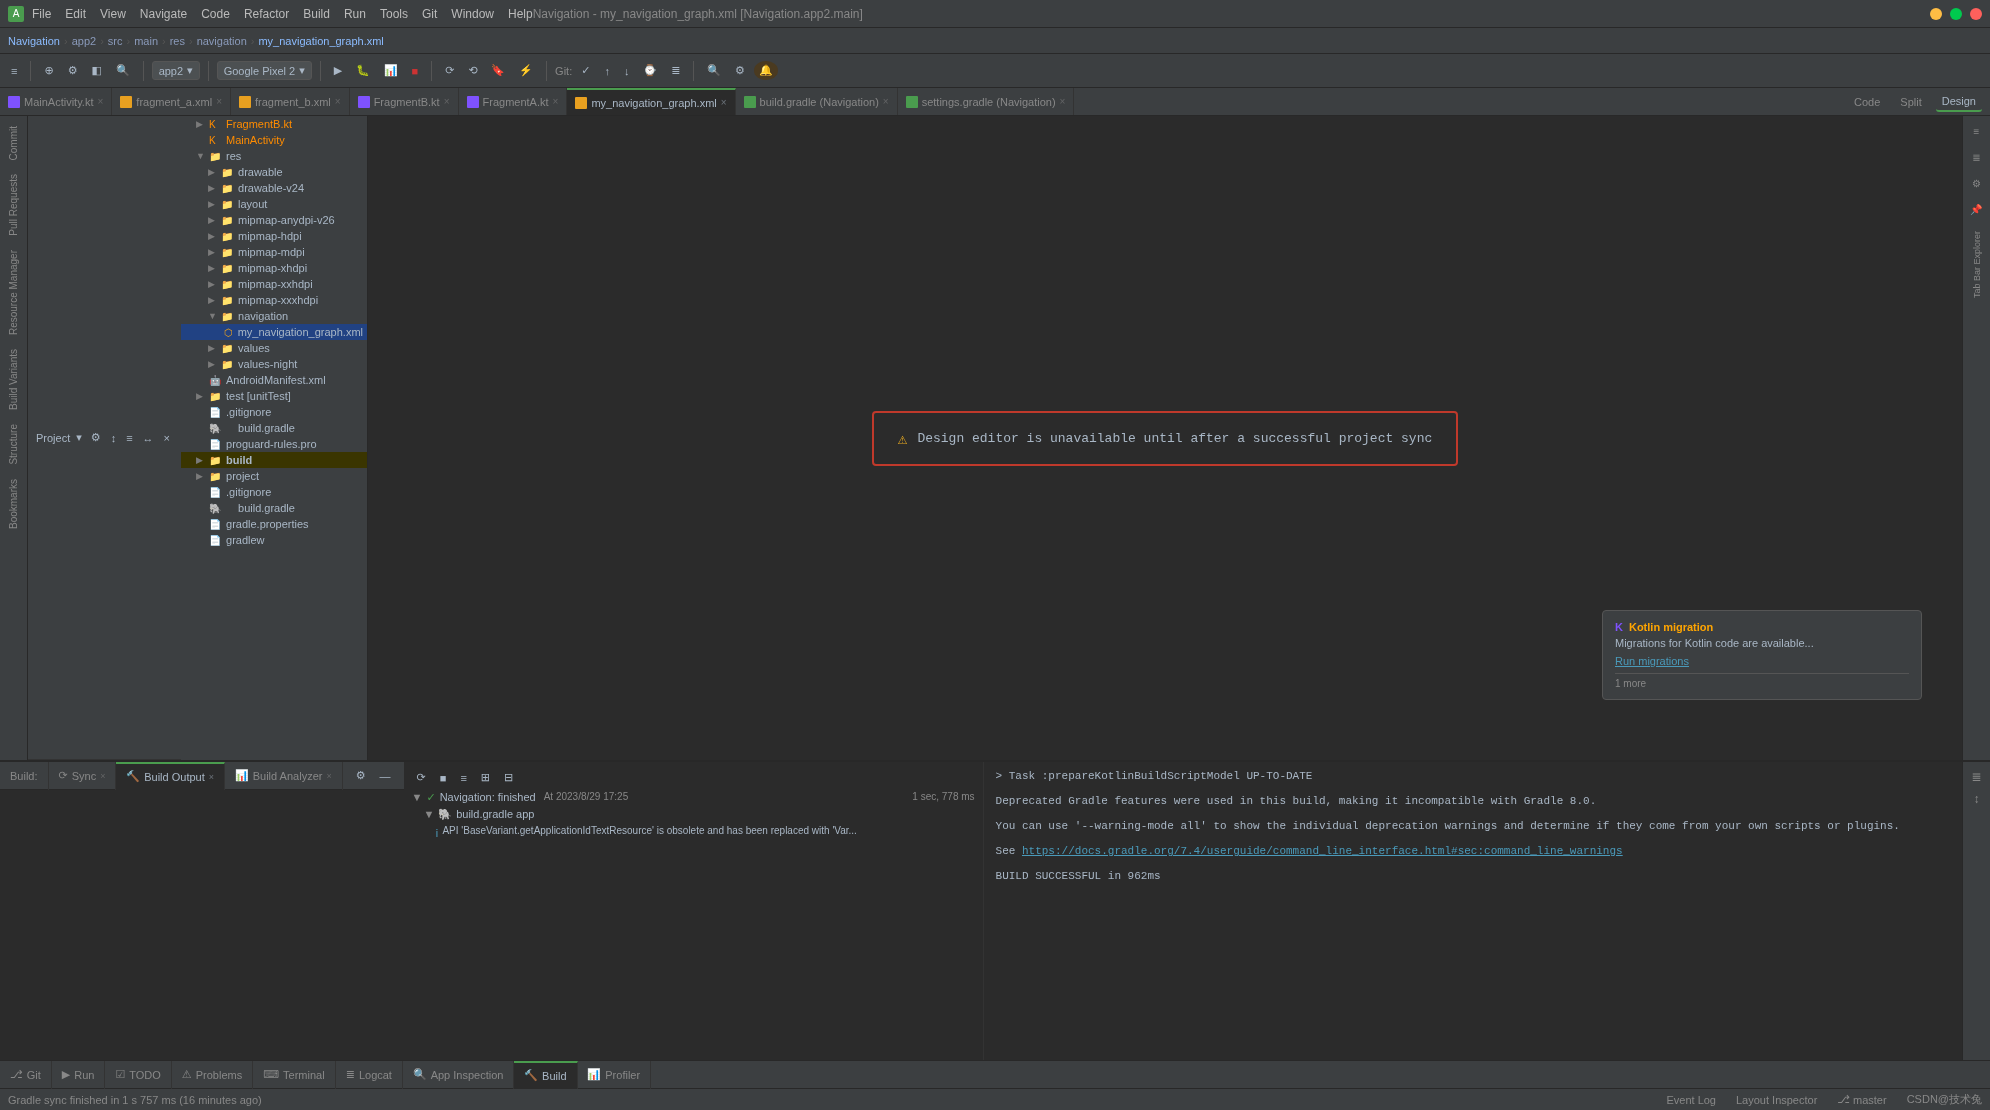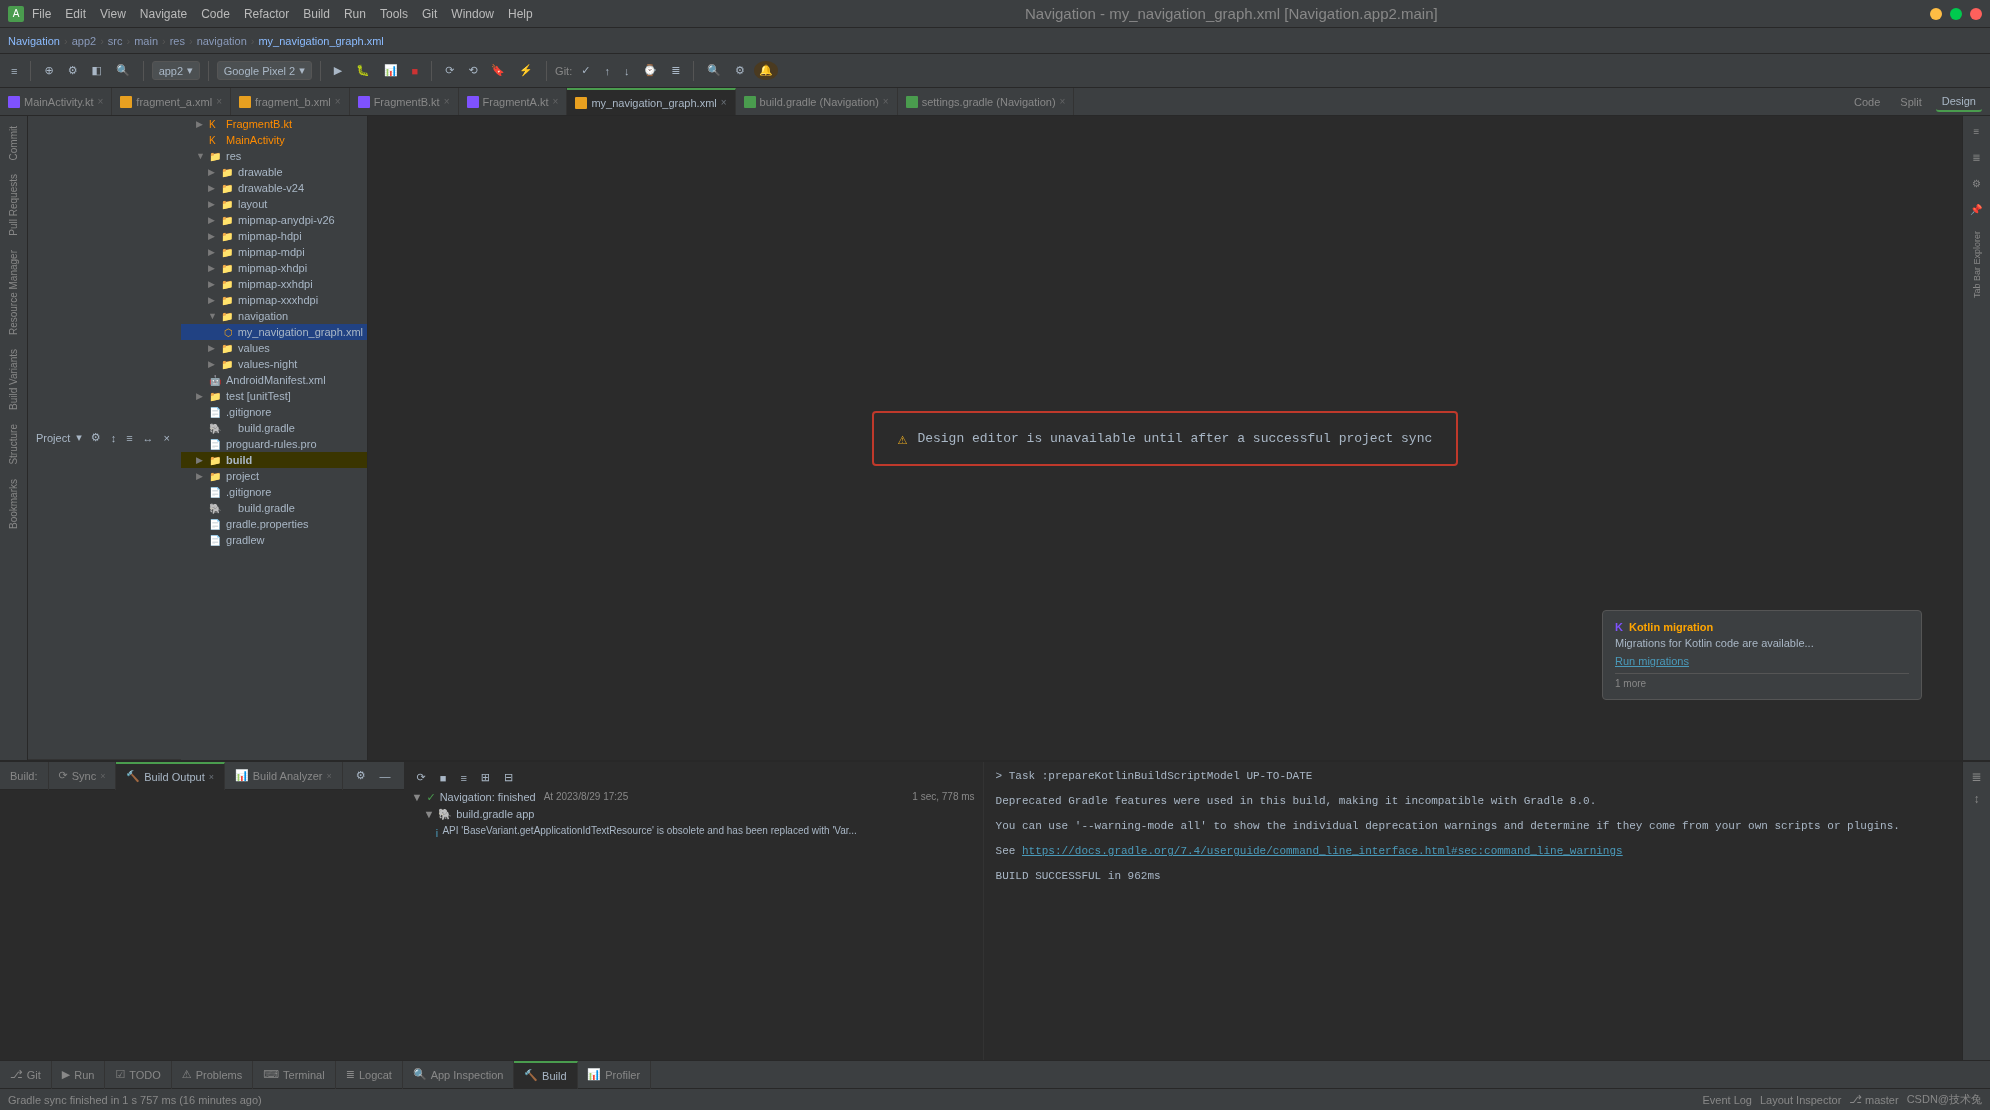--- a/index.html
+++ b/index.html
@@ -3,21 +3,21 @@
   <meta charset="utf-8">
   <style>
     * { box-sizing: border-box; margin: 0; padding: 0; }
     body { font-family: 'Segoe UI', Arial, sans-serif; font-size: 12px; background: #2b2b2b; color: #a9b7c6; overflow: hidden; width: 1990px; height: 1110px; }
     
     
     .title-bar { background: #3c3f41; height: 28px; display: flex; align-items: center; padding: 0 8px; border-bottom: 1px solid #282828; }
     .title-bar-icon { width: 16px; height: 16px; background: #4a9c4e; border-radius: 2px; margin-right: 8px; display: inline-flex; align-items: center; justify-content: center; font-size: 10px; color: white; }
     .title-bar-menus { display: flex; gap: 14px; font-size: 12px; color: #bbbbbb; }
     .title-bar-menus span { cursor: pointer; }
-    .title-bar-title { flex: 1; text-align: center; font-size: 15px; color: #888; }
+    .title-bar-title { flex: 1; text-align: left; font-size: 12px; color: #888; }
     .title-bar-controls { display: flex; gap: 8px; }
     .title-bar-btn { width: 12px; height: 12px; border-radius: 50%; cursor: pointer; }
     .minimize { background: #ffbd44; }
     .maximize { background: #00ca4e; }
     .close { background: #ff605c; }
 
     
     .nav-bar { background: #3c3f41; height: 26px; display: flex; align-items: center; padding: 0 8px; border-bottom: 1px solid #282828; font-size: 11px; color: #8a9aba; gap: 2px; }
     .nav-bar span { color: #8a9aba; }
     .nav-bar .nav-sep { color: #555; margin: 0 2px; }
@@ -81,21 +81,21 @@
     .build-tree { width: 580px; border-right: 1px solid #333; overflow-y: auto; padding: 4px; font-size: 11px; }
     .build-output { flex: 1; overflow-y: auto; padding: 8px 12px; font-family: monospace; font-size: 11px; color: #a9b7c6; }
     .build-tree-item { display: flex; align-items: flex-start; padding: 2px 4px; cursor: pointer; gap: 4px; }
     .build-check { color: #4a9c4e; }
     .build-time { color: #888; margin-left: auto; font-size: 10px; }
     .build-link { color: #4a9aba; text-decoration: underline; cursor: pointer; }
     .bottom-right-strip { width: 28px; background: #3c3f41; border-left: 1px solid #282828; display: flex; flex-direction: column; align-items: center; padding: 4px 0; }
 
     
     .status-bar { height: 22px; background: #3c3f41; border-top: 1px solid #282828; display: flex; align-items: center; padding: 0 8px; font-size: 11px; color: #888; gap: 8px; }
-    .status-right { margin-left: auto; display: flex; align-items: center; gap: 8px; }
+    .status-right { margin-left: auto; display: flex; align-items: center; gap: 20px; }
     .status-branch { display: flex; align-items: center; gap: 3px; }
 
     
     .footer-tabs { height: 28px; background: #3c3f41; border-top: 1px solid #282828; display: flex; align-items: center; }
     .footer-tab { display: flex; align-items: center; padding: 0 10px; height: 28px; font-size: 11px; color: #888; border-right: 1px solid #333; cursor: pointer; gap: 4px; }
     .footer-tab.active { background: #2b2b2b; color: #a9b7c6; border-top: 2px solid #4a9c4e; }
 
     
     .notification-popup { position: absolute; bottom: 60px; right: 40px; background: #3c3f41; border: 1px solid #555; border-radius: 4px; width: 320px; padding: 10px 12px; font-size: 11px; }
     .notification-title { color: #ffa500; font-weight: bold; margin-bottom: 4px; display: flex; align-items: center; gap: 6px; }

